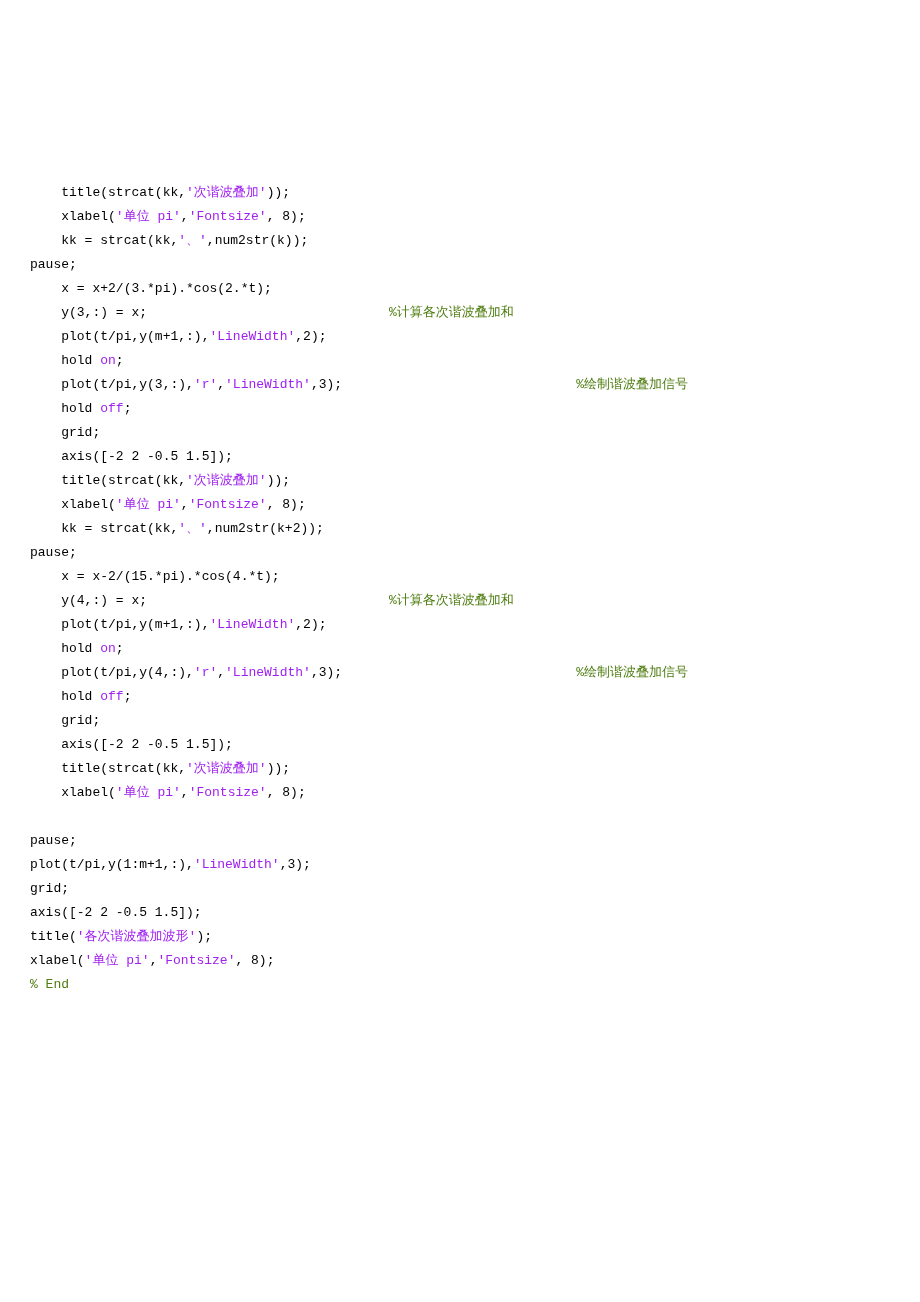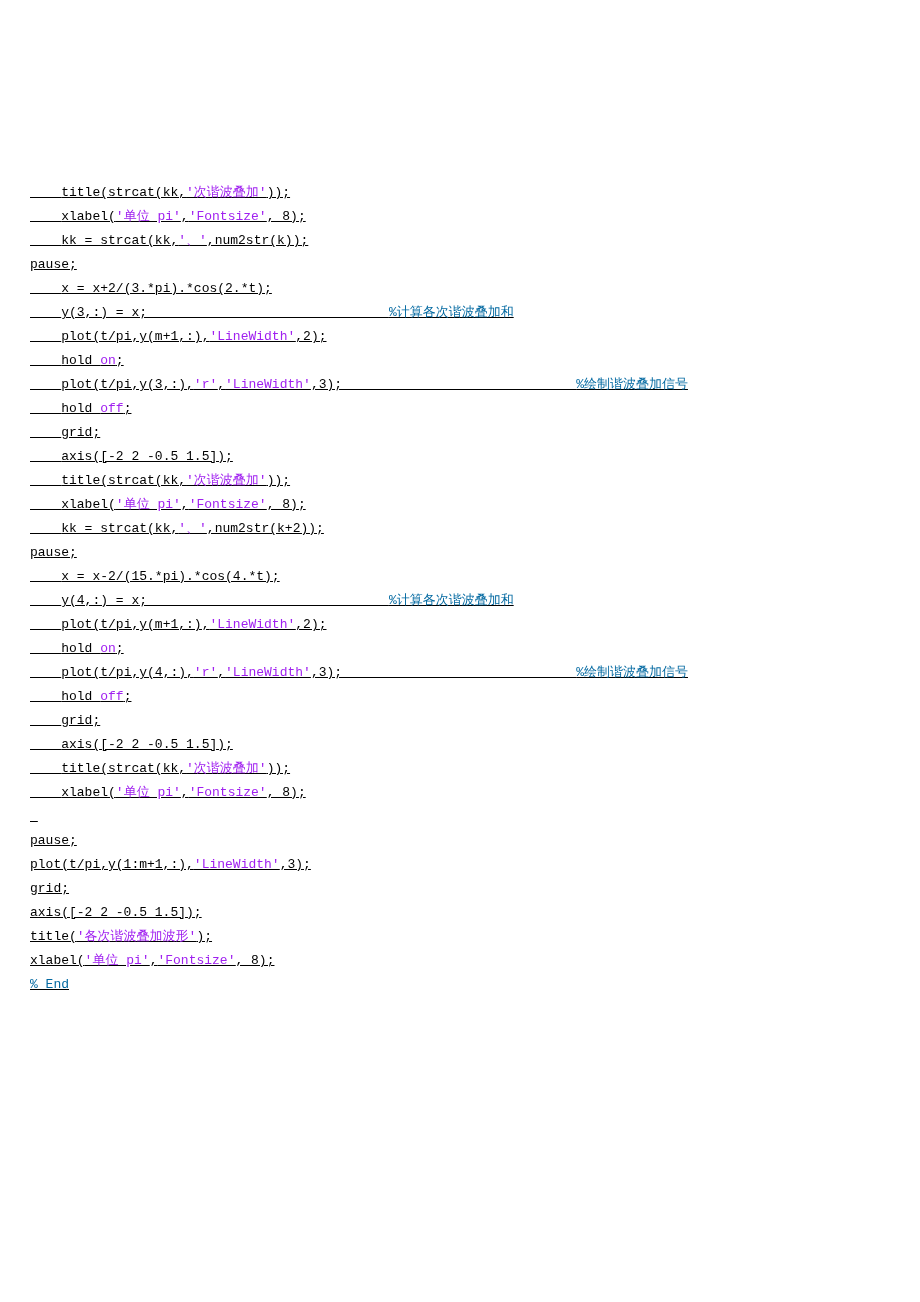--- a/index.html
+++ b/index.html
@@ -9,22 +9,22 @@
     font-family: Consolas, "Courier New", monospace;
     font-size: 13px;
     line-height: 24px;
     color: #000000;
     white-space: pre;
   }
   .code-container {
     display: block;
   }
   .str { color: #a020f0; }
-  .cmt { color: #0369a1; }
-  .line { display: block; text-decoration: underline; }
+  .cmt { color: #4d7c0f; }
+  .line { display: block; }
 </style>
 </head>
 <body>
 
 
 
 <div class="code-container" id="code-block"><span class="line"><span>    </span><span>title(strcat(kk,</span><span class="str">'次谐波叠加'</span><span>));</span></span><span class="line"><span>    </span><span>xlabel(</span><span class="str">'单位 pi'</span><span>,</span><span class="str">'Fontsize'</span><span>, 8);</span></span><span class="line"><span>    </span><span>kk = strcat(kk,</span><span class="str">'、'</span><span>,num2str(k));</span></span><span class="line"><span>pause;</span></span><span class="line"><span>    </span><span>x = x+2/(3.*pi).*cos(2.*t);</span></span><span class="line"><span>    </span><span>y(3,:) = x;                               </span><span class="cmt">%计算各次谐波叠加和</span></span><span class="line"><span>    </span><span>plot(t/pi,y(m+1,:),</span><span class="str">'LineWidth'</span><span>,2);</span></span><span class="line"><span>    </span><span>hold </span><span class="str">on</span><span>;</span></span><span class="line"><span>    </span><span>plot(t/pi,y(3,:),</span><span class="str">'r'</span><span>,</span><span class="str">'LineWidth'</span><span>,3);                              </span><span class="cmt">%绘制谐波叠加信号</span></span><span class="line"><span>    </span><span>hold </span><span class="str">off</span><span>;</span></span><span class="line"><span>    </span><span>grid;</span></span><span class="line"><span>    </span><span>axis([-2 2 -0.5 1.5]);</span></span><span class="line"><span>    </span><span>title(strcat(kk,</span><span class="str">'次谐波叠加'</span><span>));</span></span><span class="line"><span>    </span><span>xlabel(</span><span class="str">'单位 pi'</span><span>,</span><span class="str">'Fontsize'</span><span>, 8);</span></span><span class="line"><span>    </span><span>kk = strcat(kk,</span><span class="str">'、'</span><span>,num2str(k+2));</span></span><span class="line"><span>pause;</span></span><span class="line"><span>    </span><span>x = x-2/(15.*pi).*cos(4.*t);</span></span><span class="line"><span>    </span><span>y(4,:) = x;                               </span><span class="cmt">%计算各次谐波叠加和</span></span><span class="line"><span>    </span><span>plot(t/pi,y(m+1,:),</span><span class="str">'LineWidth'</span><span>,2);</span></span><span class="line"><span>    </span><span>hold </span><span class="str">on</span><span>;</span></span><span class="line"><span>    </span><span>plot(t/pi,y(4,:),</span><span class="str">'r'</span><span>,</span><span class="str">'LineWidth'</span><span>,3);                              </span><span class="cmt">%绘制谐波叠加信号</span></span><span class="line"><span>    </span><span>hold </span><span class="str">off</span><span>;</span></span><span class="line"><span>    </span><span>grid;</span></span><span class="line"><span>    </span><span>axis([-2 2 -0.5 1.5]);</span></span><span class="line"><span>    </span><span>title(strcat(kk,</span><span class="str">'次谐波叠加'</span><span>));</span></span><span class="line"><span>    </span><span>xlabel(</span><span class="str">'单位 pi'</span><span>,</span><span class="str">'Fontsize'</span><span>, 8);</span></span><span class="line"><span> </span></span><span class="line"><span>pause;</span></span><span class="line"><span>plot(t/pi,y(1:m+1,:),</span><span class="str">'LineWidth'</span><span>,3);</span></span><span class="line"><span>grid;</span></span><span class="line"><span>axis([-2 2 -0.5 1.5]);</span></span><span class="line"><span>title(</span><span class="str">'各次谐波叠加波形'</span><span>);</span></span><span class="line"><span>xlabel(</span><span class="str">'单位 pi'</span><span>,</span><span class="str">'Fontsize'</span><span>, 8);</span></span><span class="line"><span class="cmt">% End</span></span></div>
 
 
 

